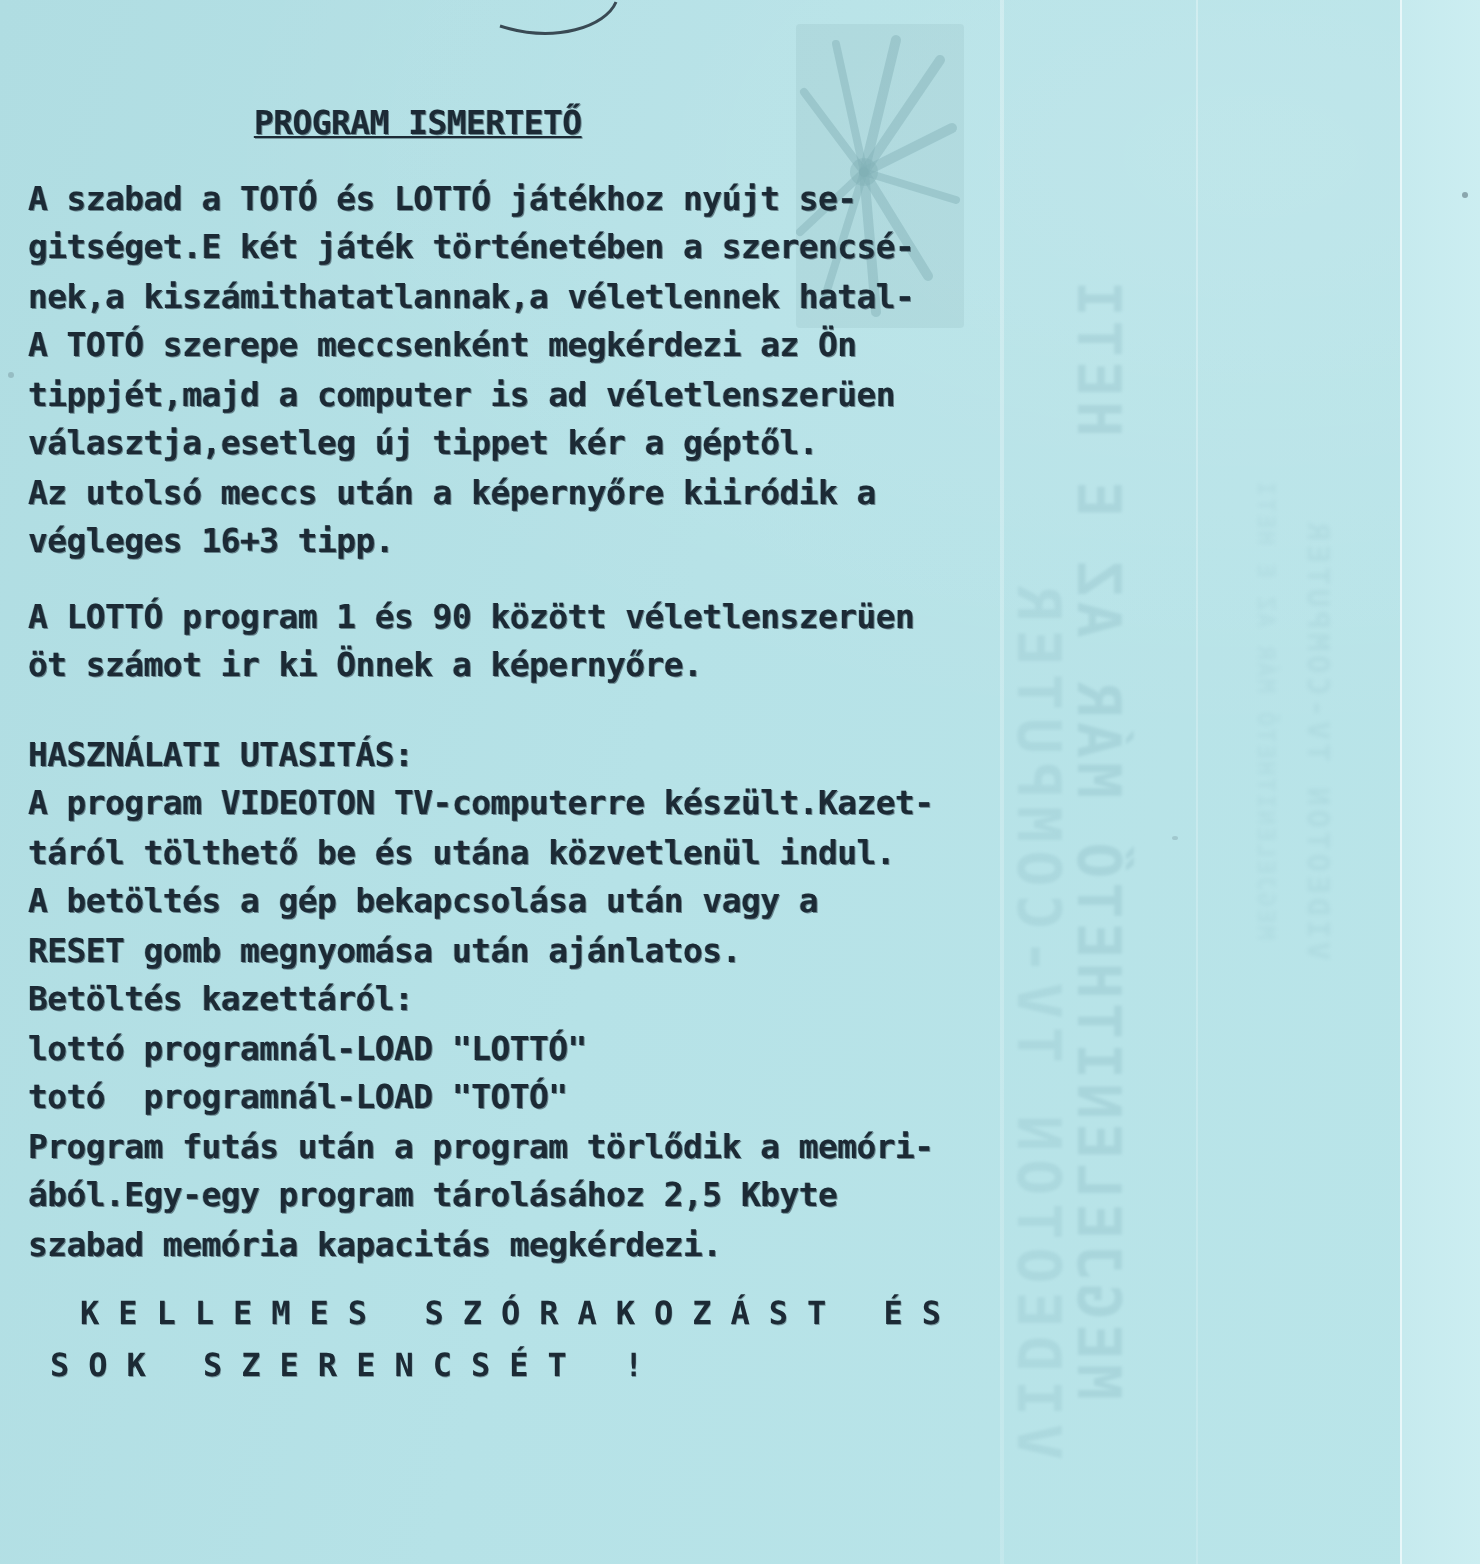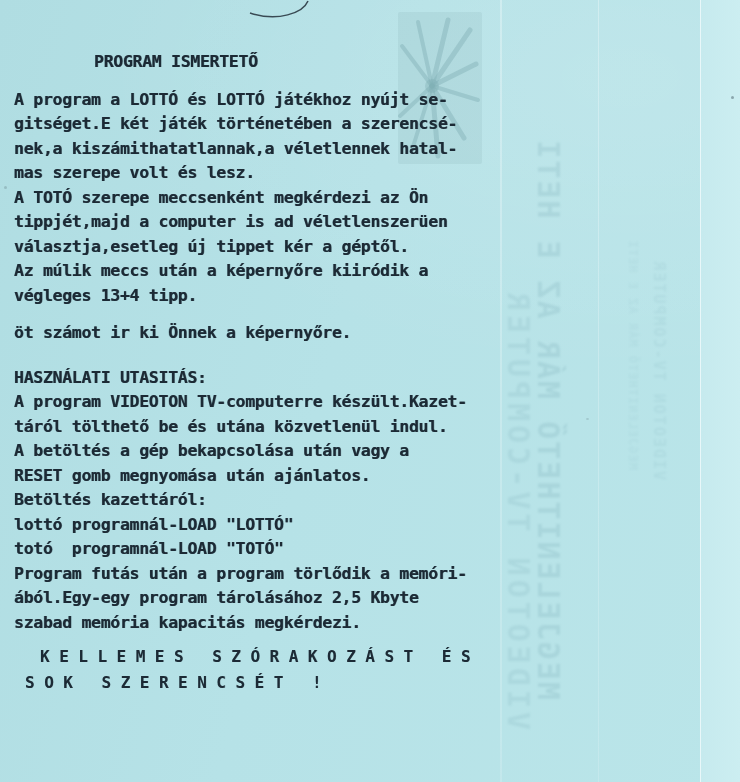--- a/index.html
+++ b/index.html
@@ -43,21 +43,21 @@
                transform:rotate(-90deg) scaleY(-1);filter:blur(1px);}
   
   .content{position:absolute;left:14px;top:50px;width:600px;color:#1c2a35;}
   .line{
     white-space:pre;
     font-weight:bold;
     font-size:16.5px;line-height:24.5px;
     letter-spacing:-0.3px;
     text-shadow:0.5px 0.4px 0 rgba(28,42,53,0.50), -0.3px 0 0 rgba(28,42,53,0.30);
   }
-  .doc-title{margin-left:80px;}
+  .doc-title{margin-left:113px;text-decoration:underline;}
   .sec-1{margin-top:13px;}
   .sec-2{margin-top:20px;}
   .closing{margin-top:9px;}
   .closing .line{
     font-size:16px;line-height:26px;letter-spacing:9.5px;
     text-shadow:0.3px 0.3px 0 rgba(28,42,53,0.4);
   }
   .closing .c1{margin-left:26px;}
   .closing .c2{margin-left:11px;}
   
@@ -101,32 +101,32 @@
   </svg>
 
   <div class="speck" style="left:731px;top:96px;width:3px;height:3px;"></div>
   <div class="speck" style="left:4px;top:186px;width:3px;height:3px;opacity:0.5;"></div>
   <div class="speck" style="left:586px;top:418px;width:3px;height:2px;opacity:0.4;"></div>
 
   <div class="content">
     <div class="line doc-title">PROGRAM ISMERTETŐ</div>
 
     <div class="sec-1">
-      <div class="line">A program a LOTTÓ és LOTTÓ játékhoz nyújt se-</div>
+      <div class="line">A szabad a TOTÓ és LOTTÓ játékhoz nyújt se-</div>
       <div class="line">gitséget.E két játék történetében a szerencsé-</div>
       <div class="line">nek,a kiszámithatatlannak,a véletlennek hatal-</div>
-      <div class="line">mas szerepe volt és lesz.</div>
       <div class="line">A TOTÓ szerepe meccsenként megkérdezi az Ön</div>
       <div class="line">tippjét,majd a computer is ad véletlenszerüen</div>
       <div class="line">választja,esetleg új tippet kér a géptől.</div>
-      <div class="line">Az múlik meccs után a képernyőre kiiródik a</div>
-      <div class="line">végleges 13+4 tipp.</div>
+      <div class="line">Az utolsó meccs után a képernyőre kiiródik a</div>
+      <div class="line">végleges 16+3 tipp.</div>
     </div>
 
     <div class="sec-1">
+      <div class="line">A LOTTÓ program 1 és 90 között véletlenszerüen</div>
       <div class="line">öt számot ir ki Önnek a képernyőre.</div>
     </div>
 
     <div class="sec-2">
       <div class="line">HASZNÁLATI UTASITÁS:</div>
       <div class="line">A program VIDEOTON TV-computerre készült.Kazet-</div>
       <div class="line">táról tölthető be és utána közvetlenül indul.</div>
       <div class="line">A betöltés a gép bekapcsolása után vagy a</div>
       <div class="line">RESET gomb megnyomása után ajánlatos.</div>
       <div class="line">Betöltés kazettáról:</div>

